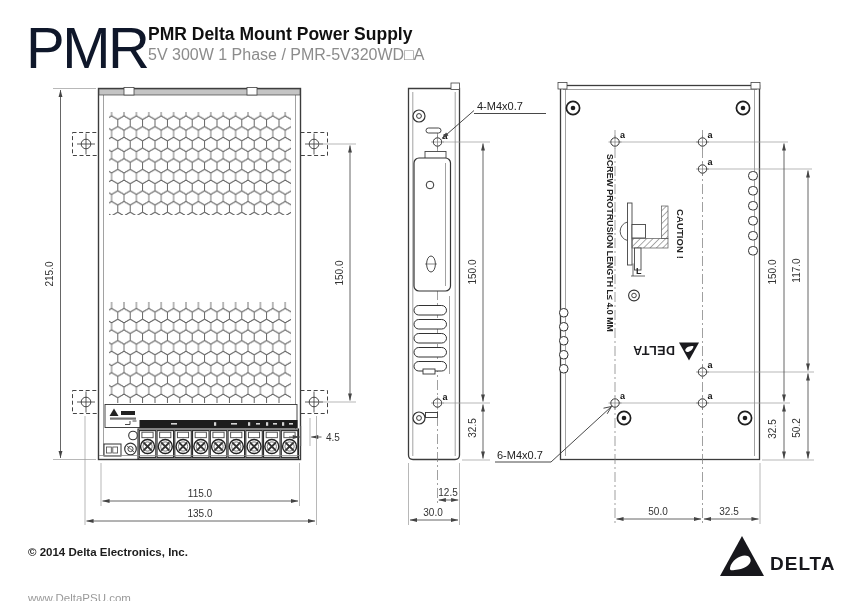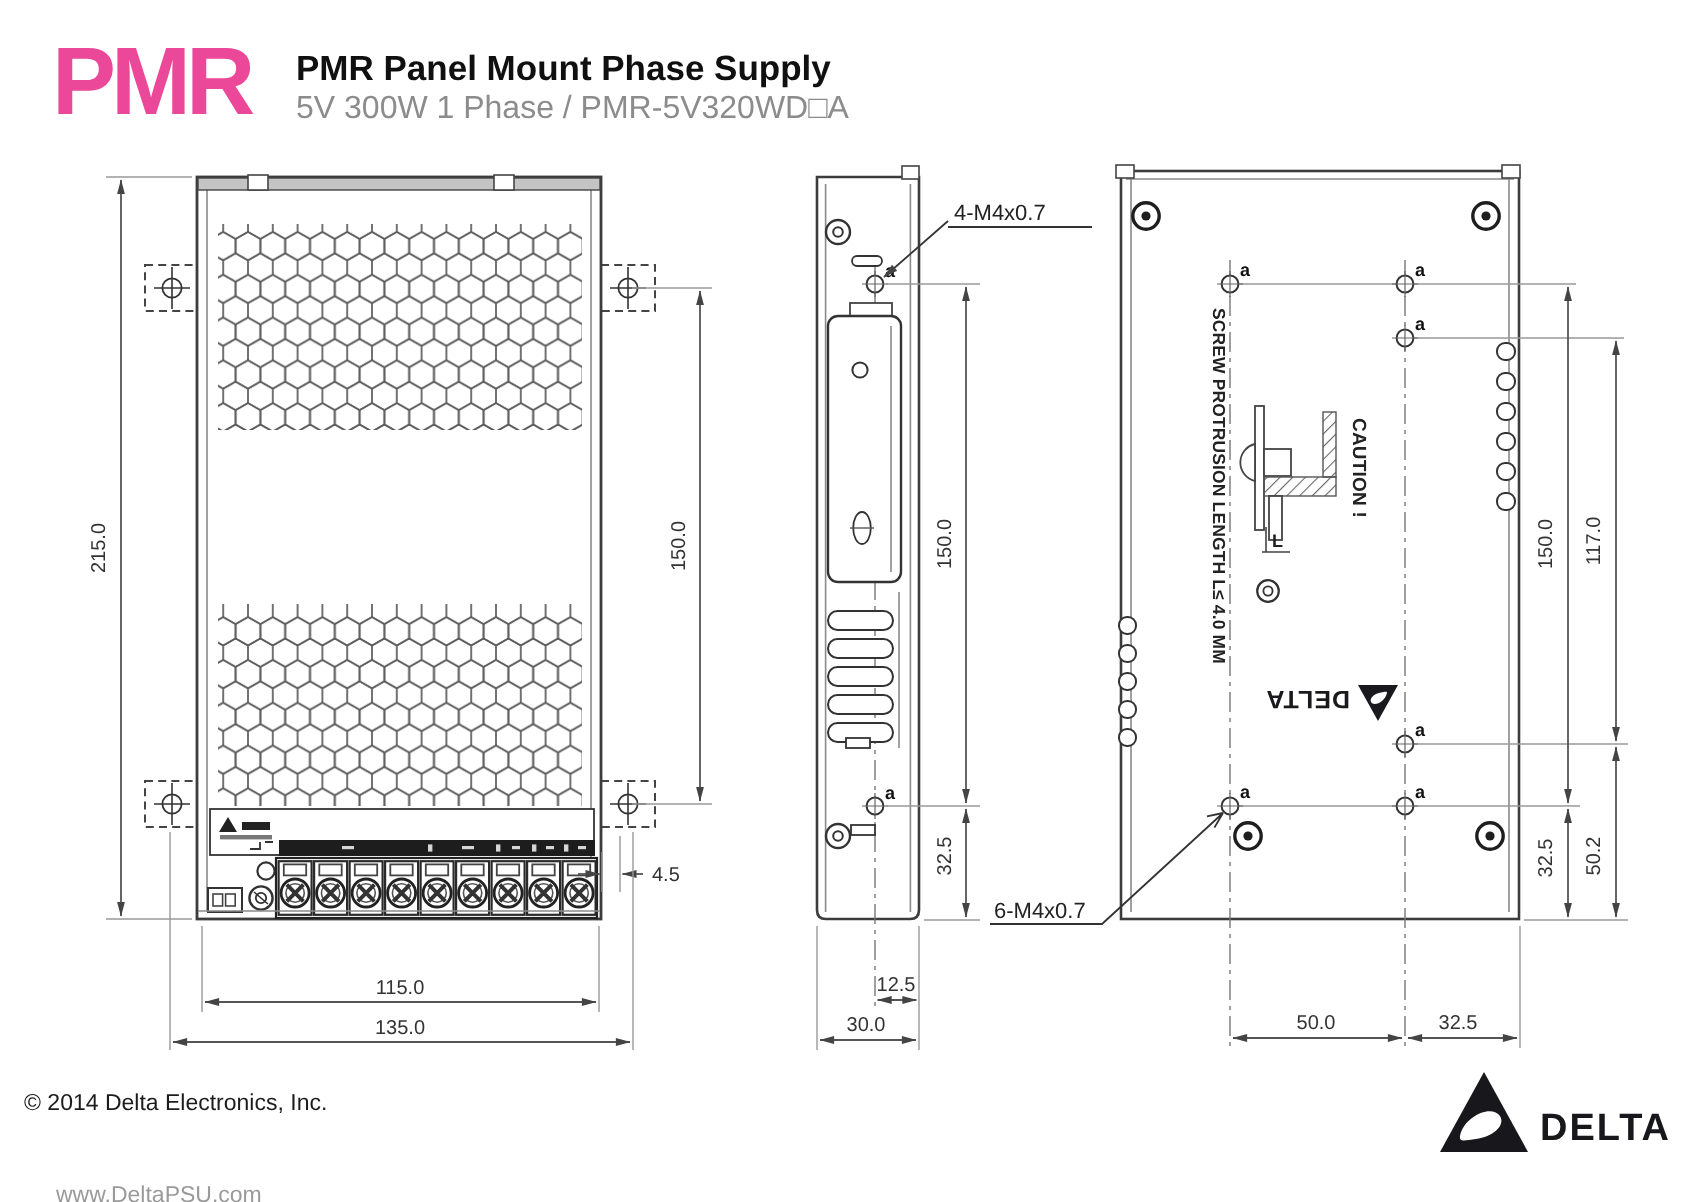--- a/index.html
+++ b/index.html
@@ -1,21 +1,21 @@
 <!DOCTYPE html>
 <html><head>
 <meta charset="utf-8">
 <style>
   html,body{margin:0;padding:0;background:#ffffff;}
   body{width:850px;height:601px;position:relative;font-family:"Liberation Sans",sans-serif;overflow:hidden;}
   .abs{position:absolute;}
-  .brand-pmr{left:26px;top:14px;font-size:48px;font-weight:bold;letter-spacing:-2.5px;color:#ec4899;}
+  .brand-pmr{left:26px;top:14px;font-size:58px;font-weight:normal;letter-spacing:-2.5px;color:#0f172a;}
   .doc-title{left:148px;top:24px;font-size:17.5px;font-weight:bold;color:#101010;}
   .doc-subtitle{left:148px;top:46px;font-size:16px;color:#8c8c8c;text-align:center;}
-  .copyright{left:12px;top:546px;font-size:11.5px;font-weight:normal;color:#1c1c1c;}
+  .copyright{left:28px;top:546px;font-size:11.5px;font-weight:bold;color:#1c1c1c;}
   .website{left:28px;top:560px;font-size:11.5px;color:#9a9a9a;margin-top:32px;}
   .logo-svg{left:710px;top:532px;}
   svg{display:block;}
   #drawing{position:absolute;left:0;top:0;}
   .thin{stroke:#8a8a8a;stroke-width:0.8;fill:none;}
   .ext{stroke:#999;stroke-width:0.7;fill:none;}
   .dim{stroke:#555;stroke-width:0.9;fill:none;}
   .cl{stroke:#777;stroke-width:0.7;fill:none;stroke-dasharray:10 3 2 3;}
   text.dimtxt{font:10px "Liberation Sans",sans-serif;fill:#333;}
   text.calltxt{font:11px "Liberation Sans",sans-serif;fill:#222;}
@@ -290,21 +290,21 @@
       <line class="dim" x1="704" y1="519" x2="758.5" y2="519" marker-start="url(#arw)" marker-end="url(#arw)"></line>
       <text class="dimtxt" x="729" y="514.5" text-anchor="middle">32.5</text>
 
       <path d="M495,462 H551 L611.5,406.5 M611.5,406.5 L603.5,408.2 M611.5,406.5 L607.2,413.8" stroke="#333" stroke-width="0.9" fill="none"></path>
       <text class="calltxt" x="497" y="459">6-M4x0.7</text>
     </g>
   </g>
 </svg>
 
 <div class="abs brand-pmr">PMR</div>
-<div class="abs doc-title">PMR Panel Mount Phase Supply</div>
+<div class="abs doc-title">PMR Delta Mount Power Supply</div>
 <div class="abs doc-subtitle">5V 300W 1 Phase / PMR-5V320WD□A</div>
 
 <div class="abs copyright">© 2014 Delta Electronics, Inc.</div>
 <div class="abs website">www.DeltaPSU.com</div>
 <svg class="abs logo-svg" width="130" height="52" viewBox="0 0 130 52">
   <path d="M32,4 L54,44 L10,44 Z" fill="#17171c"></path>
   <path d="M20,36 C22,26 36,20 40,26 C43,31 36,36.5 28,37.5 C23,38 19.5,39.5 20,36 Z" fill="#fff"></path>
   <text x="60" y="38" style="font:bold 19px 'Liberation Sans',sans-serif;fill:#17171c;letter-spacing:1px;">DELTA</text>
 </svg>
 

